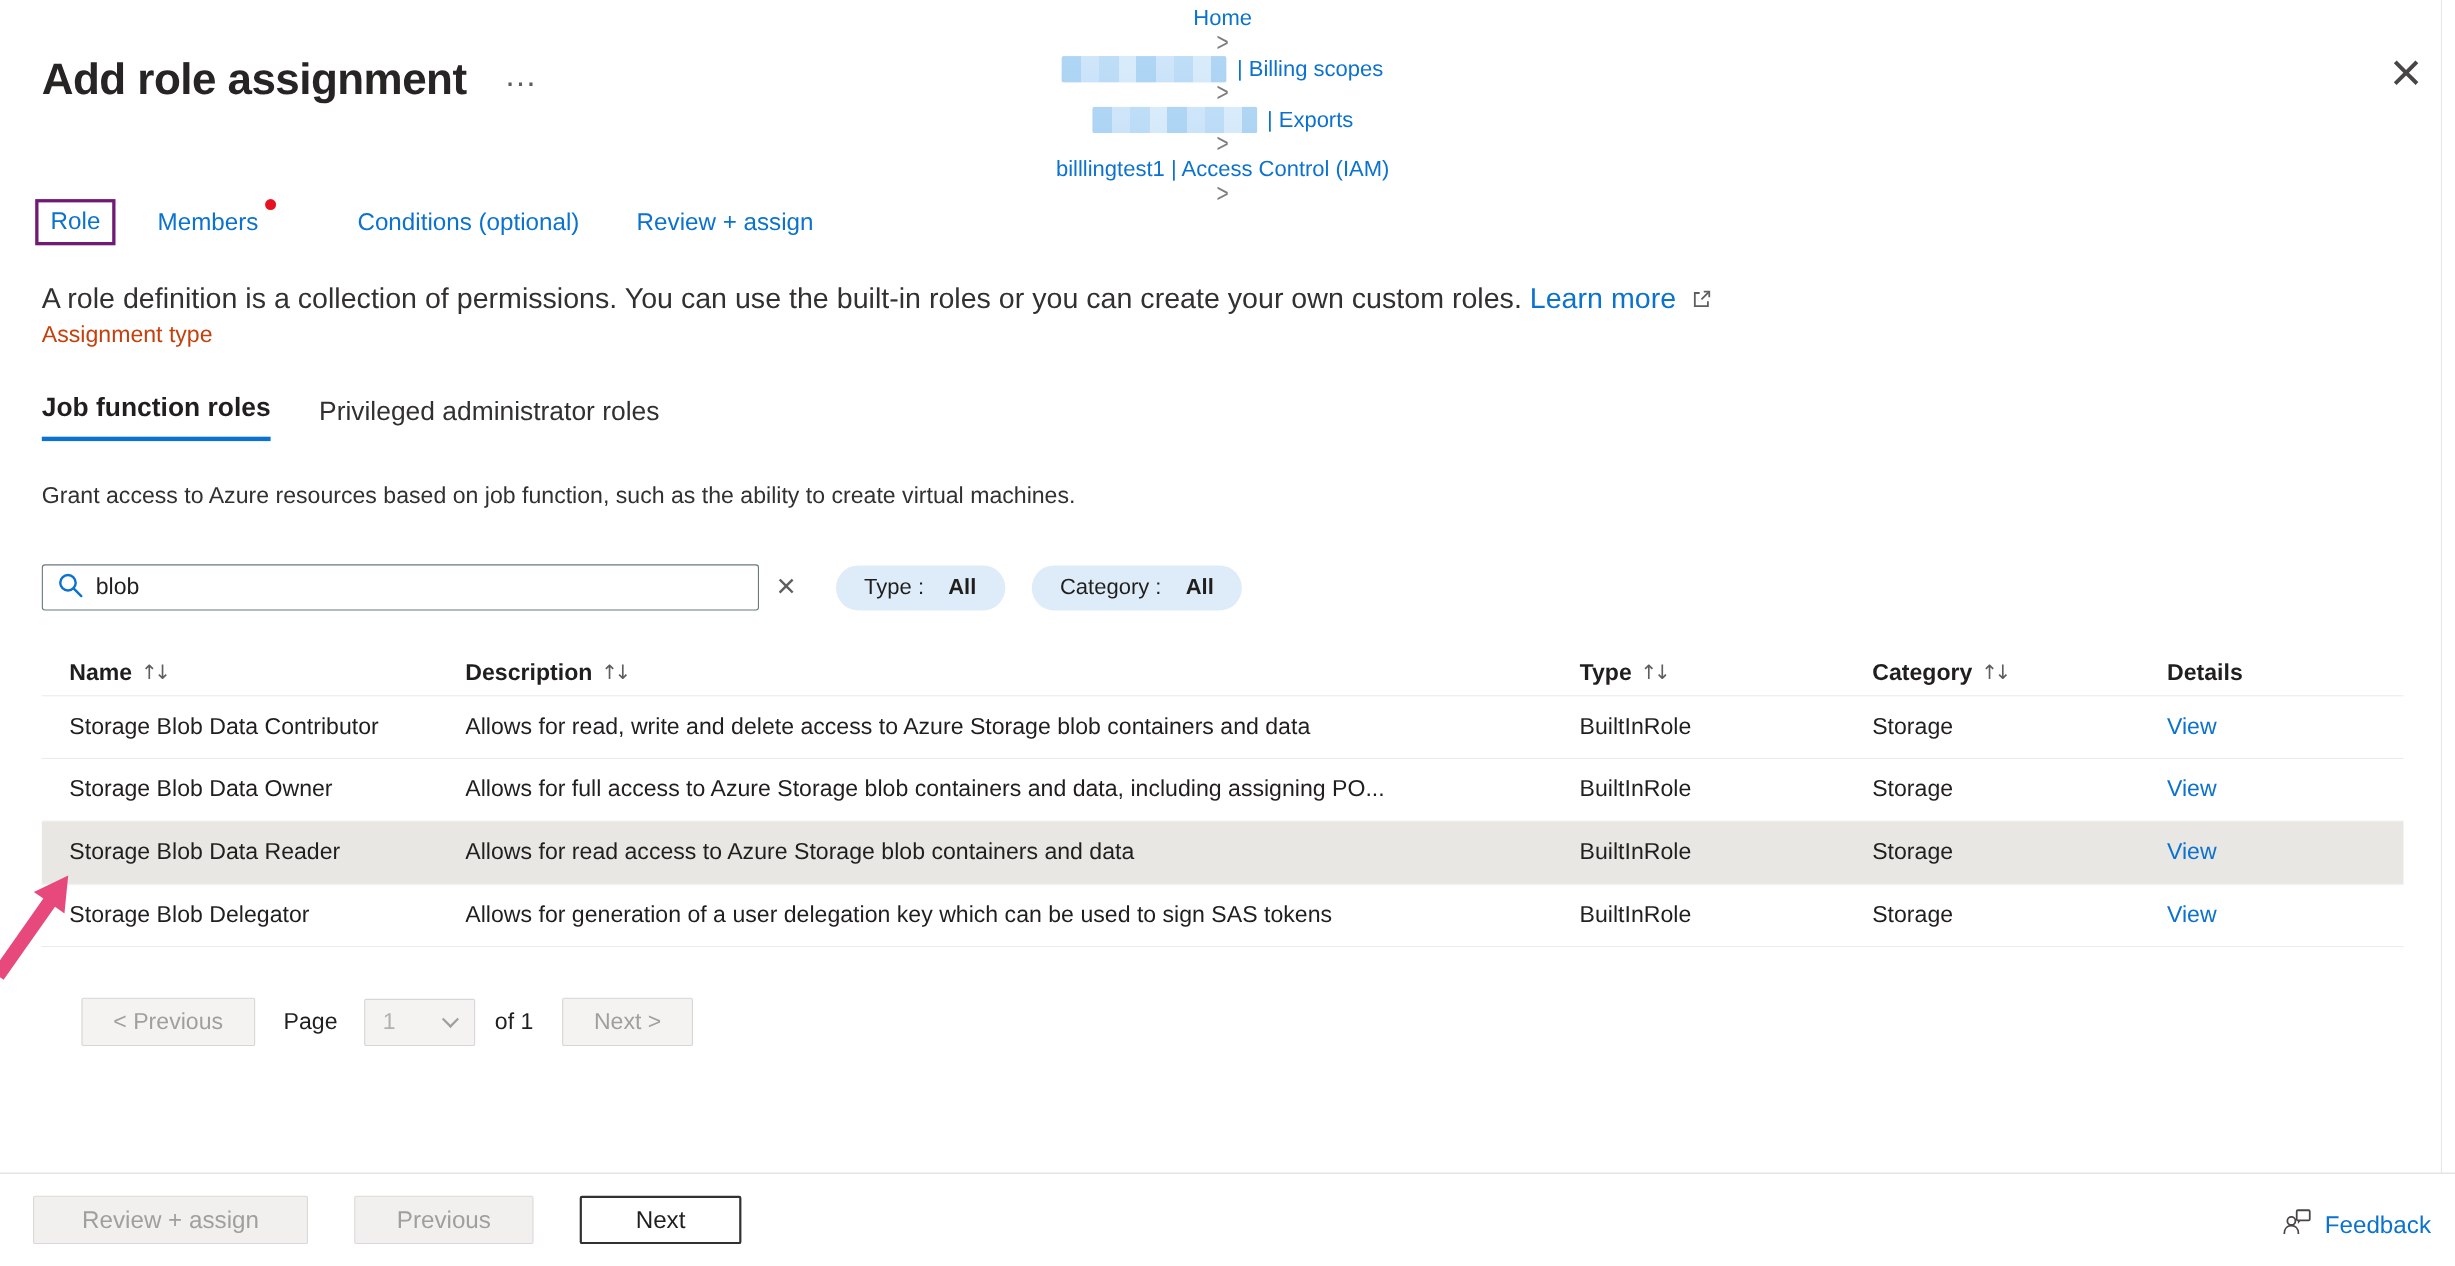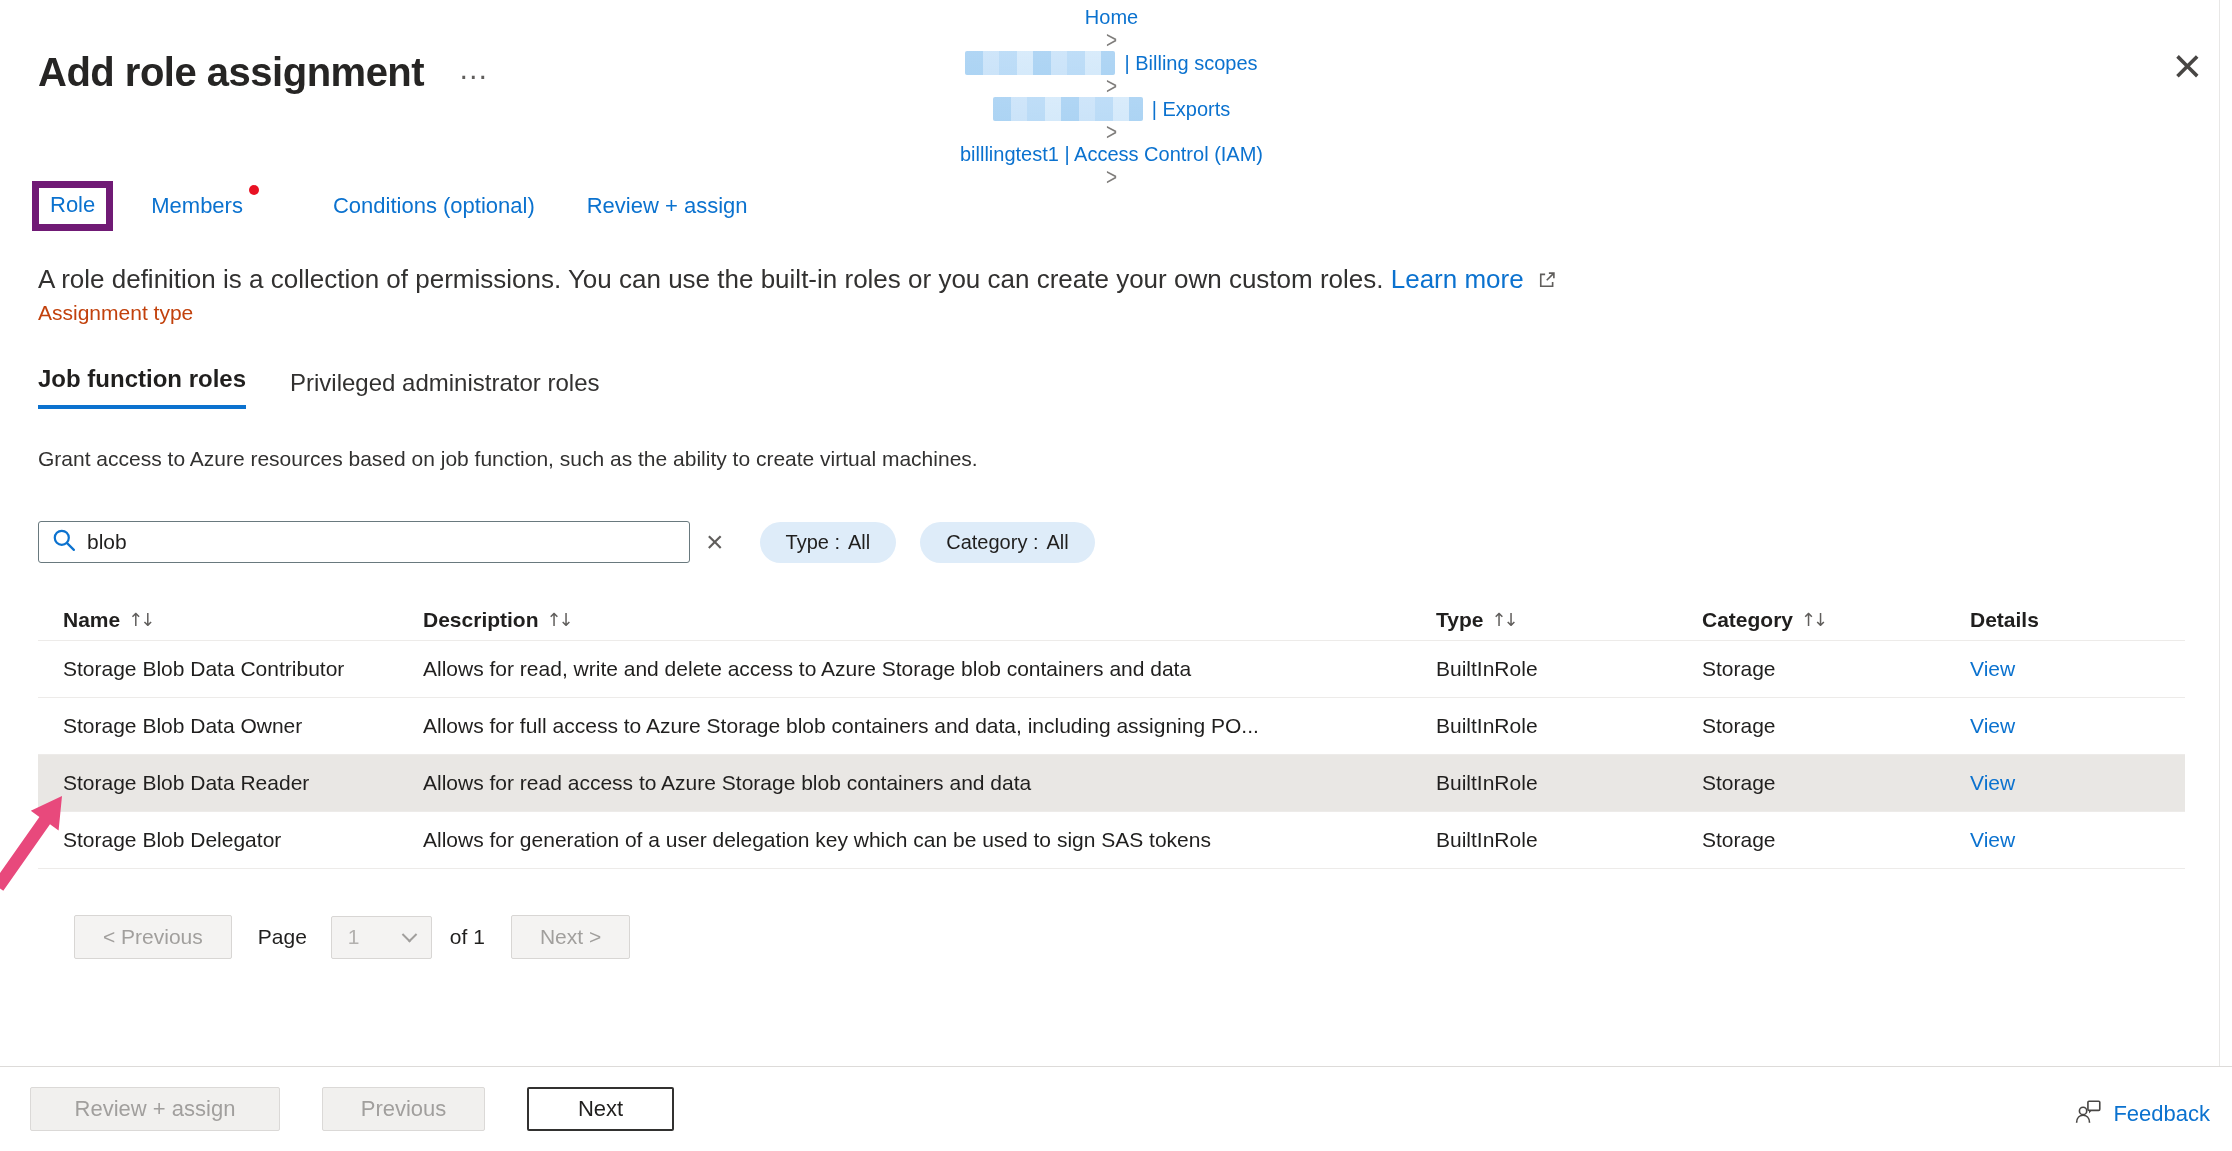--- a/index.html
+++ b/index.html
@@ -26,21 +26,21 @@
 
   
   .title-row { margin-top:14px; display:flex; align-items:flex-start; }
   .page-title { font-size:40px; font-weight:700; color:#262524; letter-spacing:-0.5px; }
   .more-btn { border:none; background:none; color:#605e5c; font-size:30px; margin-left:34px; margin-top:14px; cursor:pointer; line-height:10px; }
   .close-btn { position:absolute; top:44px; right:30px; border:none; background:none; font-size:50px; font-weight:300; color:#484644; cursor:pointer; line-height:44px; }
 
   
   .tabs { margin-top:86px; display:flex; align-items:center; font-size:22px; }
   .tab { color:#0b72cf; cursor:pointer; position:relative; }
-  .tab-role { border:7px solid #701a75; padding:4px 11px 6px; margin-left:-6px; }
+  .tab-role { border:3px solid #701a75; padding:4px 11px 6px; margin-left:-6px; }
   .tab-members { margin-left:38px; padding-right:16px; }
   .tab-conditions { margin-left:74px; }
   .tab-review { margin-left:52px; }
   .alert-dot { position:absolute; top:-8px; right:0; width:10px; height:10px; border-radius:50%; background:#e81123; }
 
   
   .intro { margin-top:32px; font-size:26px; line-height:32px; color:#323130; }
   .learn-more { color:#0b72cf; text-decoration:none; cursor:pointer; }
   .ext-icon { display:inline-block; vertical-align:-2px; margin-left:6px; }
   .assignment-type { font-size:21px; line-height:32px; color:#c2410c; }
@@ -53,21 +53,21 @@
 
   .grant-text { margin-top:38px; font-size:21px; color:#323130; }
 
   
   .search-row { margin-top:50px; display:flex; align-items:center; }
   .searchbox { width:652px; height:42px; border:1px solid #69797e; border-radius:3px; background:#fff; display:flex; align-items:center; padding:0 12px; }
   .search-icon { flex:0 0 auto; margin-right:10px; }
   .searchbox input { border:none; outline:none; font-size:21px; color:#201f1e; width:100%; font-family:inherit; background:transparent; }
   .clear-btn { border:none; background:none; color:#605e5c; font-size:30px; margin-left:16px; cursor:pointer; line-height:30px; }
   .pill { background:#deecf9; border-radius:22px; padding:9px 26px; font-size:20px; color:#201f1e; margin-left:36px; cursor:pointer; white-space:nowrap; }
-  .pill .pill-value { font-weight:400; margin-left:8px; }
+  .pill .pill-value { font-weight:700; margin-left:22px; }
   .pill + .pill { margin-left:24px; }
 
   
   .role-table { margin-top:36px; }
   .thead { display:flex; align-items:center; height:42px; font-weight:700; font-size:21px; color:#201f1e; border-bottom:1px solid #edebe9; }
   .trow { display:flex; align-items:center; height:57px; font-size:21px; color:#201f1e; border-bottom:1px solid #edebe9; cursor:pointer; }
   .trow.selected { background:#e9e7e4; }
   .cell { overflow:hidden; text-overflow:ellipsis; white-space:nowrap; padding-right:20px; }
   .c-name { flex:0 0 385px; padding-left:25px; }
   .c-desc { flex:1 1 auto; }

